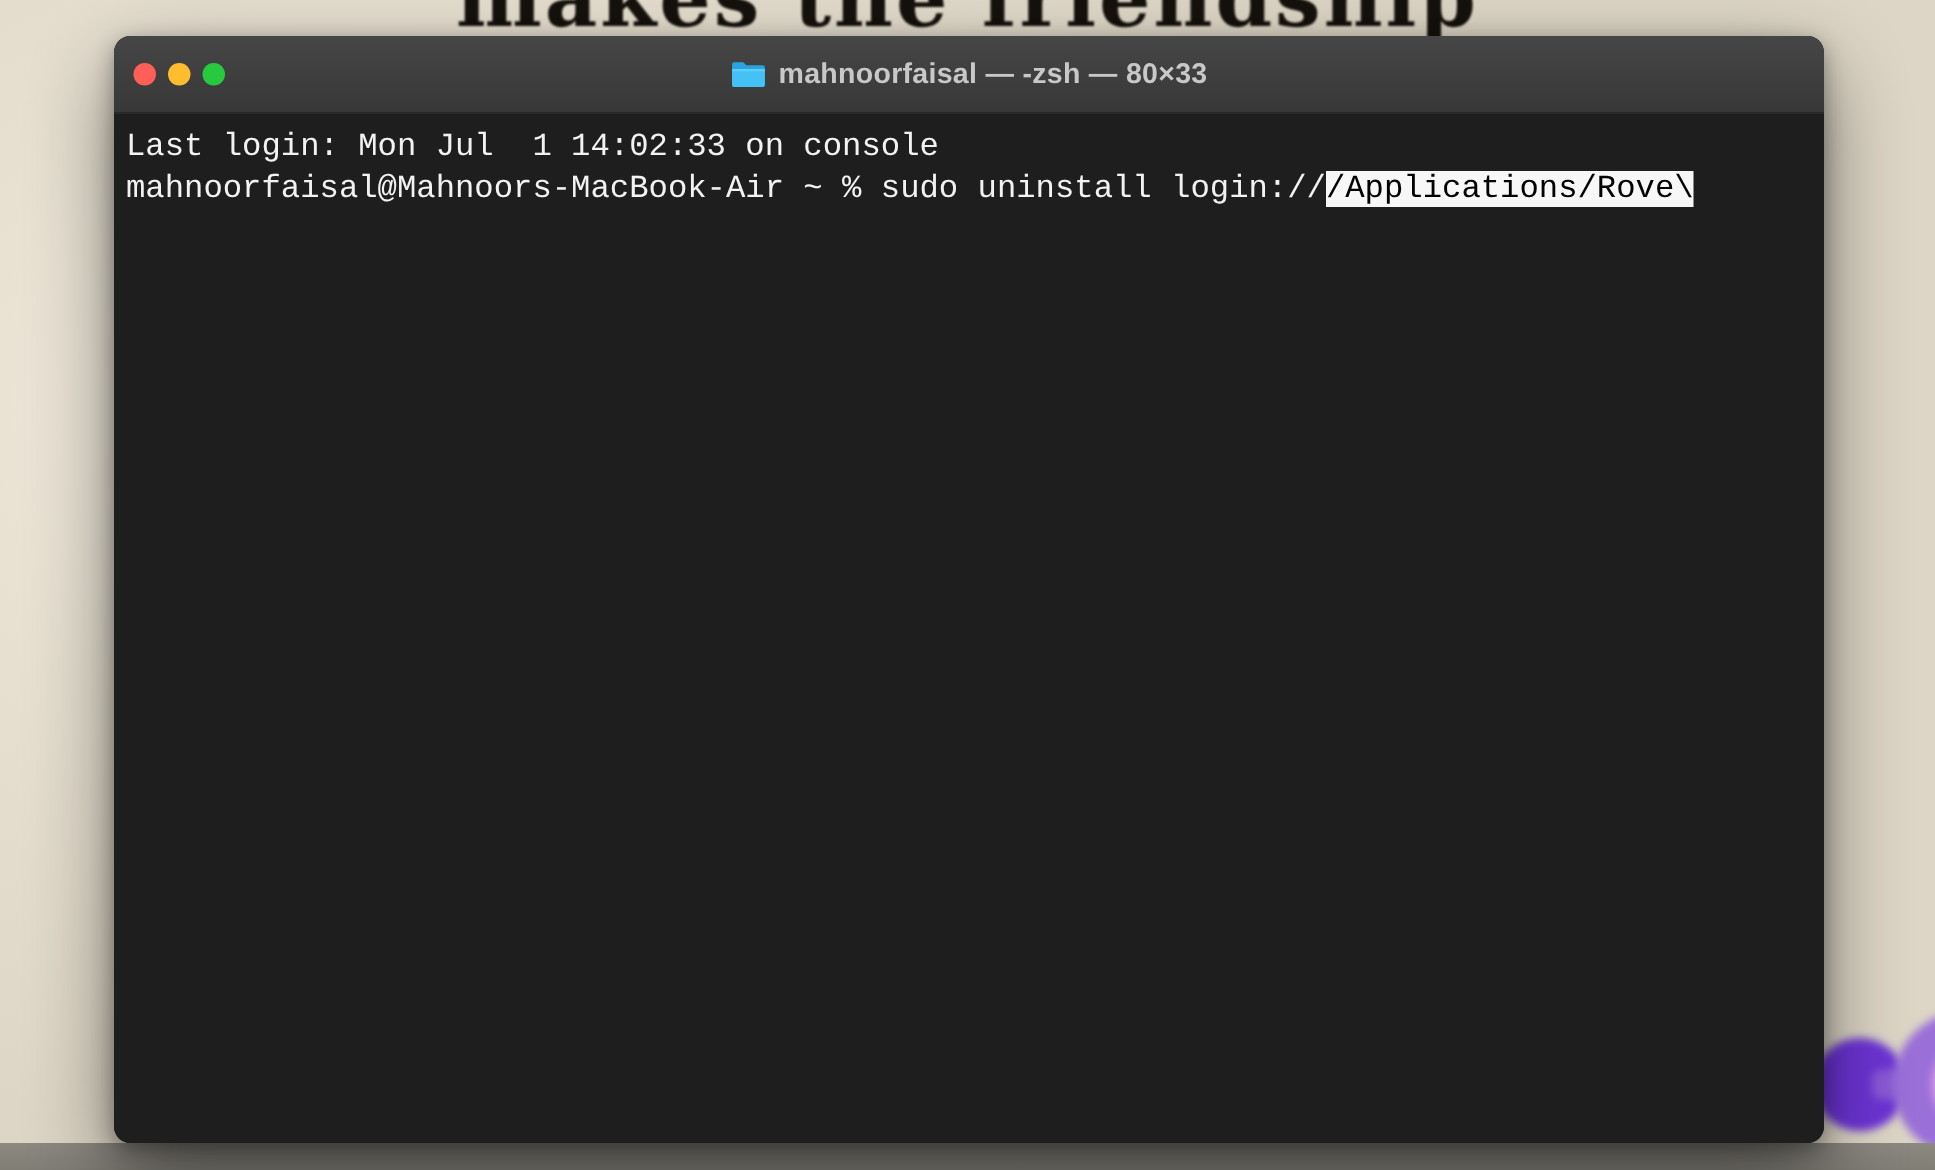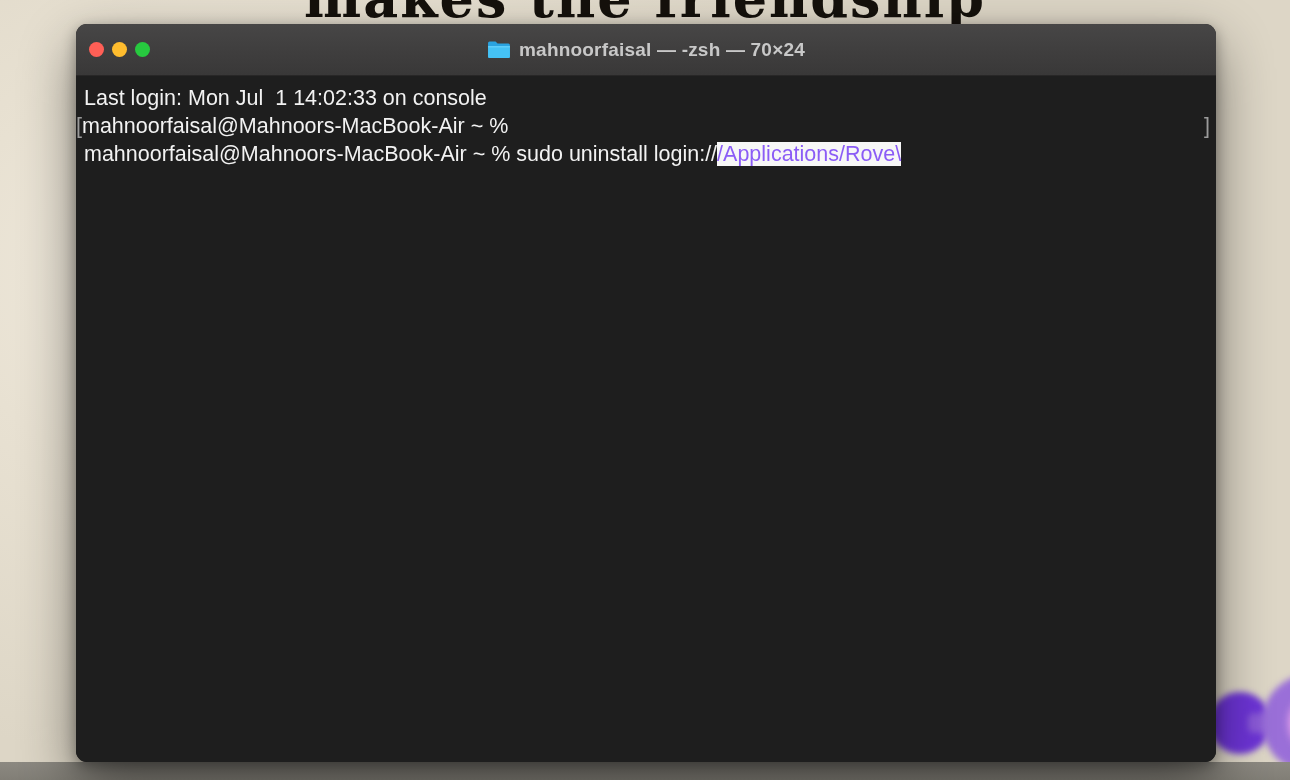--- a/index.html
+++ b/index.html
@@ -146,33 +146,33 @@
   }
 
   
   .terminal-body {
     background: #1e1e1e;
     height: 686px;
     padding: 8px 0 0 0;
     overflow: hidden;
   }
   .term-line {
-    font-family: Liberation Sans, sans-serif;
+    font-family: Liberation Mono, monospace;
     font-size: 21.5px;
     line-height: 28px;
     color: #f2f2f2;
     white-space: pre;
     padding-left: 8px;
     letter-spacing: 0px;
   }
   .term-line.flush { padding-left: 0; }
   .bracket-marker { color: #9b9b9b; }
   .inverted {
     background: #f7f7f7;
-    color: #8b5cf6;
+    color: #000000;
   }
   .cursor-block {
     display: inline-block;
     width: 13px;
     height: 24px;
     background: #a0a0a0;
     vertical-align: -5px;
   }
   .line-row { display: flex; justify-content: space-between; }
   .line-row .right-marker { padding-right: 6px; }
@@ -200,33 +200,29 @@
         <span class="light light-min"></span>
         <span class="light light-max"></span>
       </div>
 
       <div class="title-area">
         <svg class="folder-icon" viewBox="0 0 24 20">
           <path d="M1 3.2a1.6 1.6 0 0 1 1.6-1.6h6.3l2.1 2.1h11.4A1.6 1.6 0 0 1 24 5.3v12.1a1.6 1.6 0 0 1-1.6 1.6H2.6A1.6 1.6 0 0 1 1 17.4z" fill="#2aa3e0"></path>
           <path d="M1 6.4h23v11a1.6 1.6 0 0 1-1.6 1.6H2.6A1.6 1.6 0 0 1 1 17.4z" fill="#45c2f5"></path>
           <path d="M1 6.4h23v1.5H1z" fill="#5fcdfa"></path>
         </svg>
-        <span class="window-title">mahnoorfaisal — -zsh — 70×24</span>
+        <span class="window-title">mahnoorfaisal — -zsh — 80×33</span>
       </div>
 
     </div>
 
     <div class="terminal-body">
 
       <div class="term-line"><span>Last login: Mon Jul  1 14:02:33 on console</span></div>
 
-      <div class="term-line flush line-row">
-        <span><span class="bracket-marker">[</span><span>mahnoorfaisal@Mahnoors-MacBook-Air ~ %</span></span>
-        <span class="bracket-marker right-marker">]</span>
-      </div>
 
       <div class="term-line"><span>mahnoorfaisal@Mahnoors-MacBook-Air ~ % </span><span>sudo uninstall login://</span><span class="inverted">/Applications/Rove\</span></div>
 
 
     </div>
 
   </div>
 </div>
 
 </body></html>

